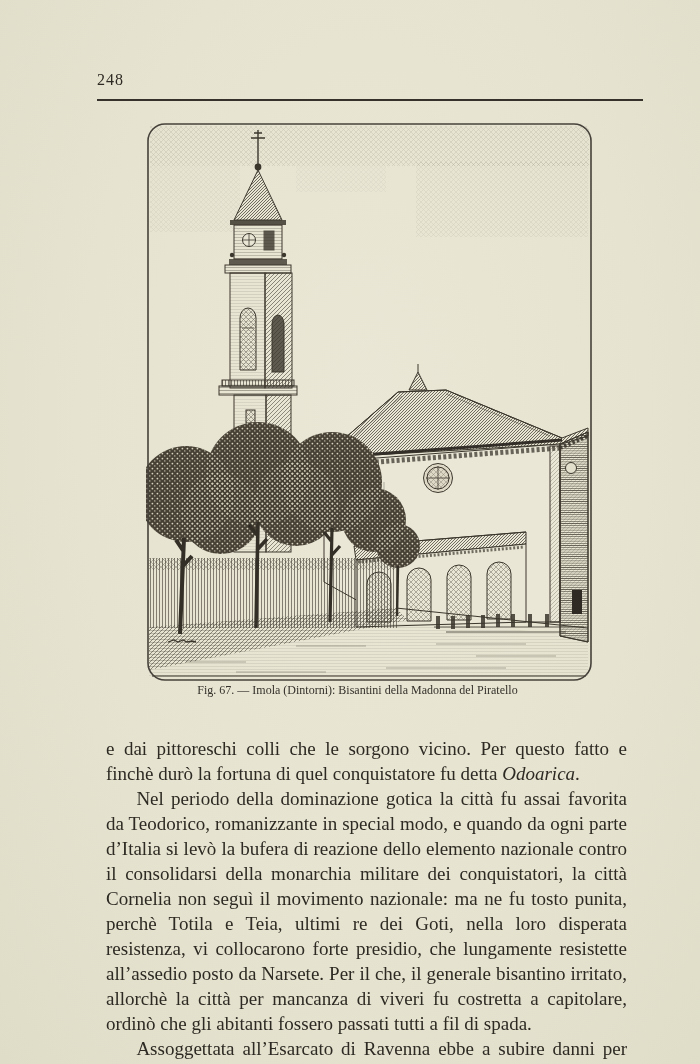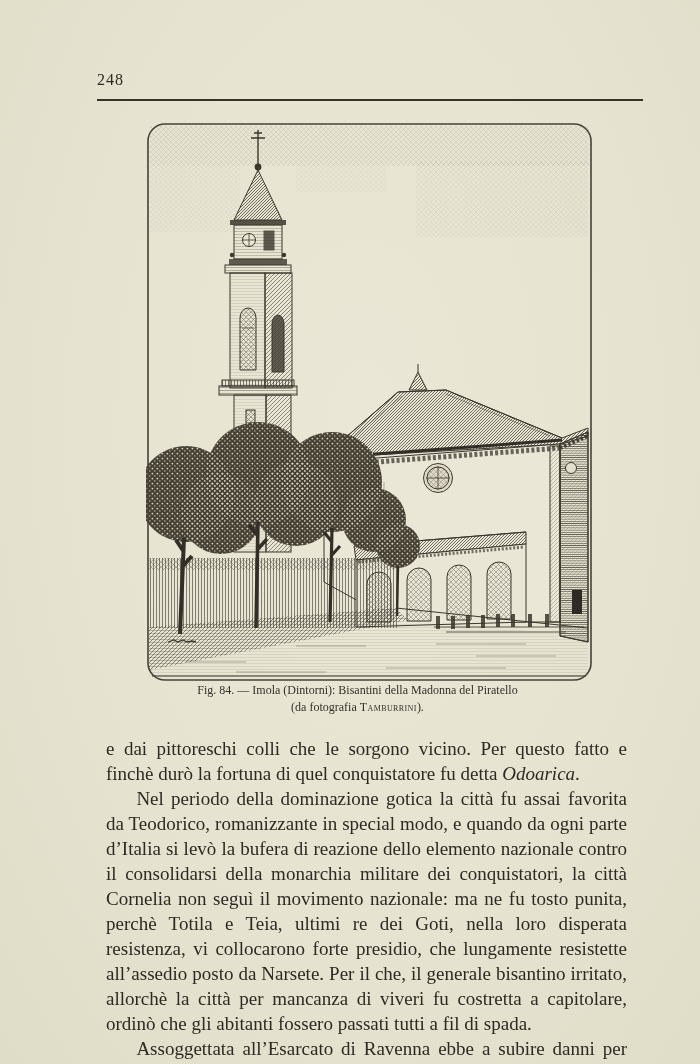--- a/index.html
+++ b/index.html
@@ -212,22 +212,21 @@
         <path d="M40,540 h60 M150,524 h70 M290,522 h90 M330,534 h80 M90,550 h90 M240,546 h120" stroke="#3c372d" stroke-width="0.7" opacity="0.5"></path>
         <path d="M6,554 H440" stroke="#3c372d" stroke-width="1.4" opacity="0.7"></path>
 
         <path d="M22,520 l6,-2 4,2 5,-2 4,2 5,-1 4,1" stroke="#3c372d" stroke-width="1.3" fill="none"></path>
       </g>
 
       <rect x="2" y="2" width="443" height="556" rx="17" fill="none" stroke="#46413a" stroke-width="1.6"></rect>
     </svg>
   </div>
 
-  <div class="caption caption-1"><span>Fig. 84.</span><span> — Imola (Dintorni): Bisantini della Madonna del Piratello</span></div>
-  <div class="caption caption-2"><span>(da fotografia </span><span class="sc">Tamburrini</span><span>).</span></div>
+  <div class="caption caption-1"><span>Fig. 67.</span><span> — Imola (Dintorni): Bisantini della Madonna del Piratello</span></div>
 
   <div class="body-text" id="body-text">
       <p class=""><span>e dai pittoreschi colli che le sorgono vicino. Per questo fatto e finchè durò la fortuna di quel conquistatore fu detta </span><em>Odoarica</em><span>.</span></p>
       <p class="indent"><span>Nel periodo della dominazione gotica la città fu assai favorita da Teodorico, romanizzante in special modo, e quando da ogni parte d’Italia si levò la bufera di reazione dello elemento nazionale contro il consolidarsi della monarchia militare dei conquistatori, la città Cornelia non seguì il movimento nazionale: ma ne fu tosto punita, perchè Totila e Teia, ultimi re dei Goti, nella loro disperata resistenza, vi collocarono forte presidio, che lungamente resistette all’assedio posto da Narsete. Per il che, il generale bisantino irritato, allorchè la città per mancanza di viveri fu costretta a capitolare, ordinò che gli abitanti fossero passati tutti a fil di spada.</span></p>
       <p class="indent"><span>Assoggettata all’Esarcato di Ravenna ebbe a subire danni per tutte le guerre scoppiate tra Longobardi e Bisantini, e vuolsi anche che per l’eccidio subìto nel 574 ad ordine di Clefi, re longobardo, che ne fece smantellare le mura e radere al suolo i maggiori edifizi, la città Cornelia abbia tratto il suo nome attuale di Imola dalla</span></p>
     </div>
 
 </div>
 
 </body></html>

